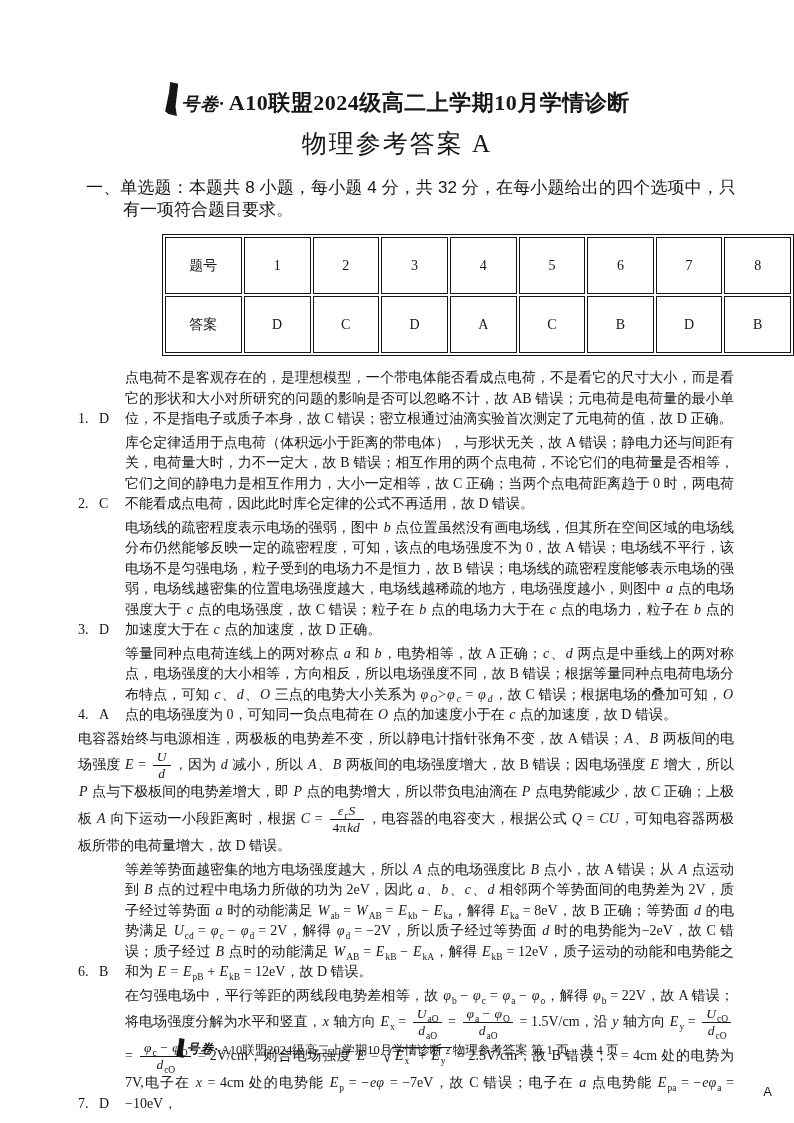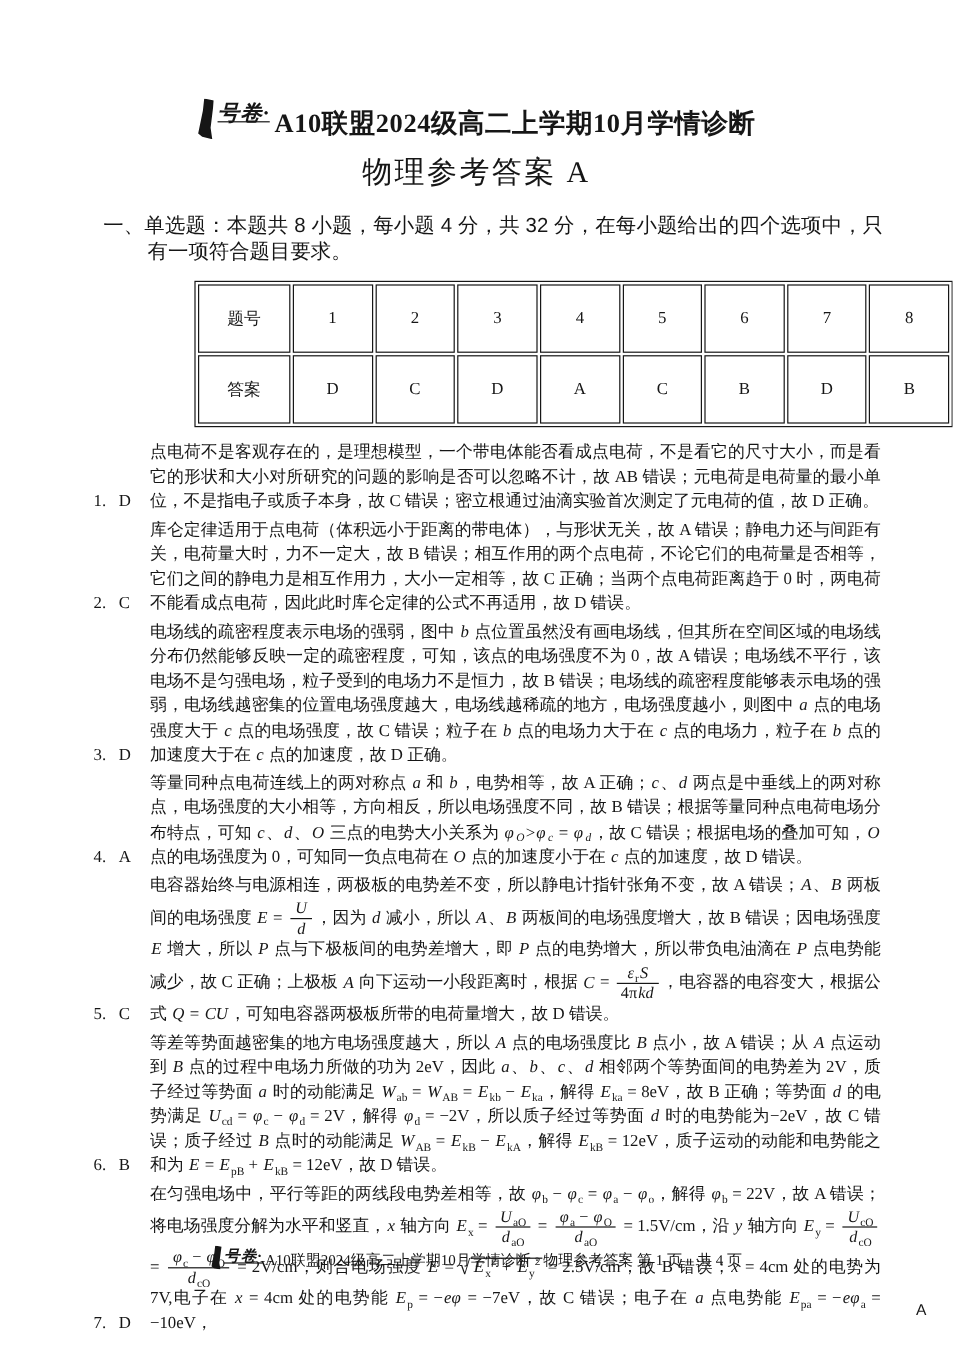--- a/index.html
+++ b/index.html
@@ -4,21 +4,21 @@
 <style>
   html,body{margin:0;padding:0;background:#ffffff;}
   .page{
     width:794px;height:1123px;position:relative;background:#ffffff;
     color:#161616;overflow:hidden;
     font-family:"Liberation Serif","DejaVu Serif",serif;
   }
   
   .hdr{padding-top:82px;text-align:center;}
   .h1{font-size:22px;font-weight:bold;letter-spacing:0.5px;white-space:nowrap;}
-  .logo{display:inline-flex;align-items:flex-start;margin-right:4px;vertical-align:-6px;text-decoration:underline;}
+  .logo{display:inline-flex;align-items:flex-end;margin-right:4px;vertical-align:-6px;}
   .brush{
     display:inline-block;width:14px;height:34px;background:#161616;margin-right:3px;
     clip-path:polygon(42% 0,100% 5%,80% 72%,90% 100%,30% 94%,6% 86%,34% 30%);
   }
   .brush.sm{width:9px;height:20px;margin-right:2px;}
   .logotext{font-style:italic;font-weight:bold;font-size:18px;letter-spacing:1px;}
   .h2{font-size:25px;font-weight:normal;margin-top:9px;letter-spacing:2px;}
   
   .intro{
     font-family:"Liberation Sans","DejaVu Sans",sans-serif;
@@ -122,21 +122,20 @@
     </div>
     <div class="exp">
       <span class="mk"><span class="mknum">3.</span><span>D</span></span>
       <span class="tx">电场线的疏密程度表示电场的强弱，图中 <i>b</i> 点位置虽然没有画电场线，但其所在空间区域的电场线分布仍然能够反映一定的疏密程度，可知，该点的电场强度不为 0，故 A 错误；电场线不平行，该电场不是匀强电场，粒子受到的电场力不是恒力，故 B 错误；电场线的疏密程度能够表示电场的强弱，电场线越密集的位置电场强度越大，电场线越稀疏的地方，电场强度越小，则图中 <i>a</i> 点的电场强度大于 <i>c</i> 点的电场强度，故 C 错误；粒子在 <i>b</i> 点的电场力大于在 <i>c</i> 点的电场力，粒子在 <i>b</i> 点的加速度大于在 <i>c</i> 点的加速度，故 D 正确。</span>
     </div>
     <div class="exp">
       <span class="mk"><span class="mknum">4.</span><span>A</span></span>
       <span class="tx">等量同种点电荷连线上的两对称点 <i>a</i> 和 <i>b</i>，电势相等，故 A 正确；<i>c</i>、<i>d</i> 两点是中垂线上的两对称点，电场强度的大小相等，方向相反，所以电场强度不同，故 B 错误；根据等量同种点电荷电场分布特点，可知 <i>c</i>、<i>d</i>、<i>O</i> 三点的电势大小关系为 <i>φ</i><sub><i>O</i></sub>&gt;<i>φ</i><sub><i>c</i></sub> = <i>φ</i><sub><i>d</i></sub>，故 C 错误；根据电场的叠加可知，<i>O</i> 点的电场强度为 0，可知同一负点电荷在 <i>O</i> 点的加速度小于在 <i>c</i> 点的加速度，故 D 错误。</span>
     </div>
     <div class="exp">
-      <span class="mk"><span class="mknum">5.</span><span>C</span></span>
       <span class="tx">电容器始终与电源相连，两极板的电势差不变，所以静电计指针张角不变，故 A 错误；<i>A</i>、<i>B</i> 两板间的电场强度 <i>E</i> = <span class="fr">
             <span class="fn"><i>U</i></span>
             <span class="fd"><i>d</i></span>
           </span>，因为 <i>d</i> 减小，所以 <i>A</i>、<i>B</i> 两板间的电场强度增大，故 B 错误；因电场强度 <i>E</i> 增大，所以 <i>P</i> 点与下极板间的电势差增大，即 <i>P</i> 点的电势增大，所以带负电油滴在 <i>P</i> 点电势能减少，故 C 正确；上极板 <i>A</i> 向下运动一小段距离时，根据 <i>C</i> = <span class="fr">
             <span class="fn"><i>ε</i><sub>r</sub><i>S</i></span>
             <span class="fd">4π<i>kd</i></span>
           </span>，电容器的电容变大，根据公式 <i>Q</i> = <i>CU</i>，可知电容器两极板所带的电荷量增大，故 D 错误。</span>
     </div>
     <div class="exp">
       <span class="mk"><span class="mknum">6.</span><span>B</span></span>

